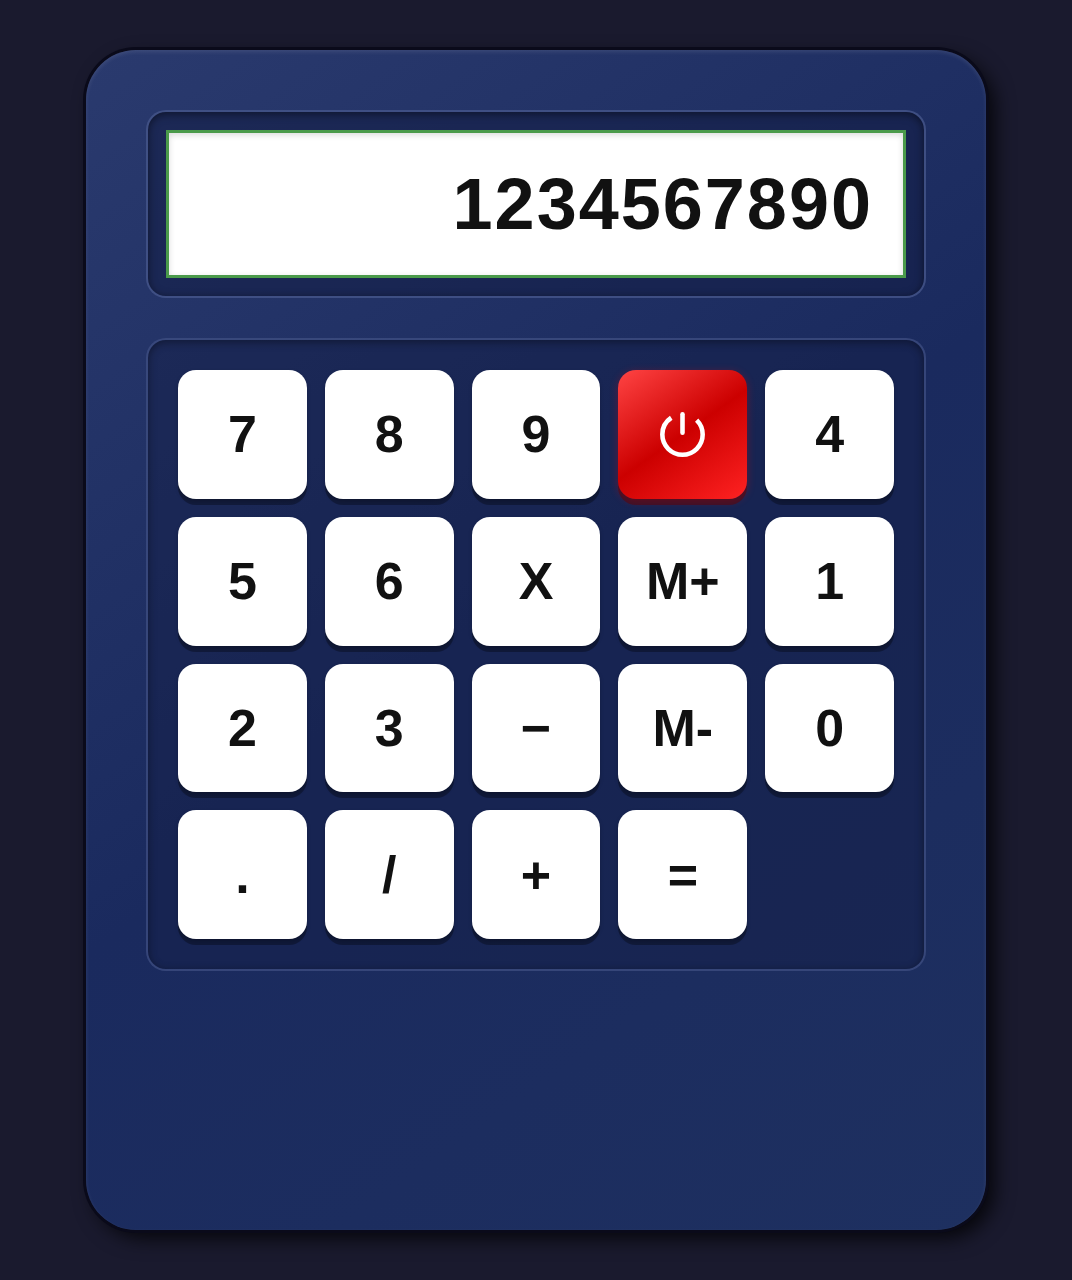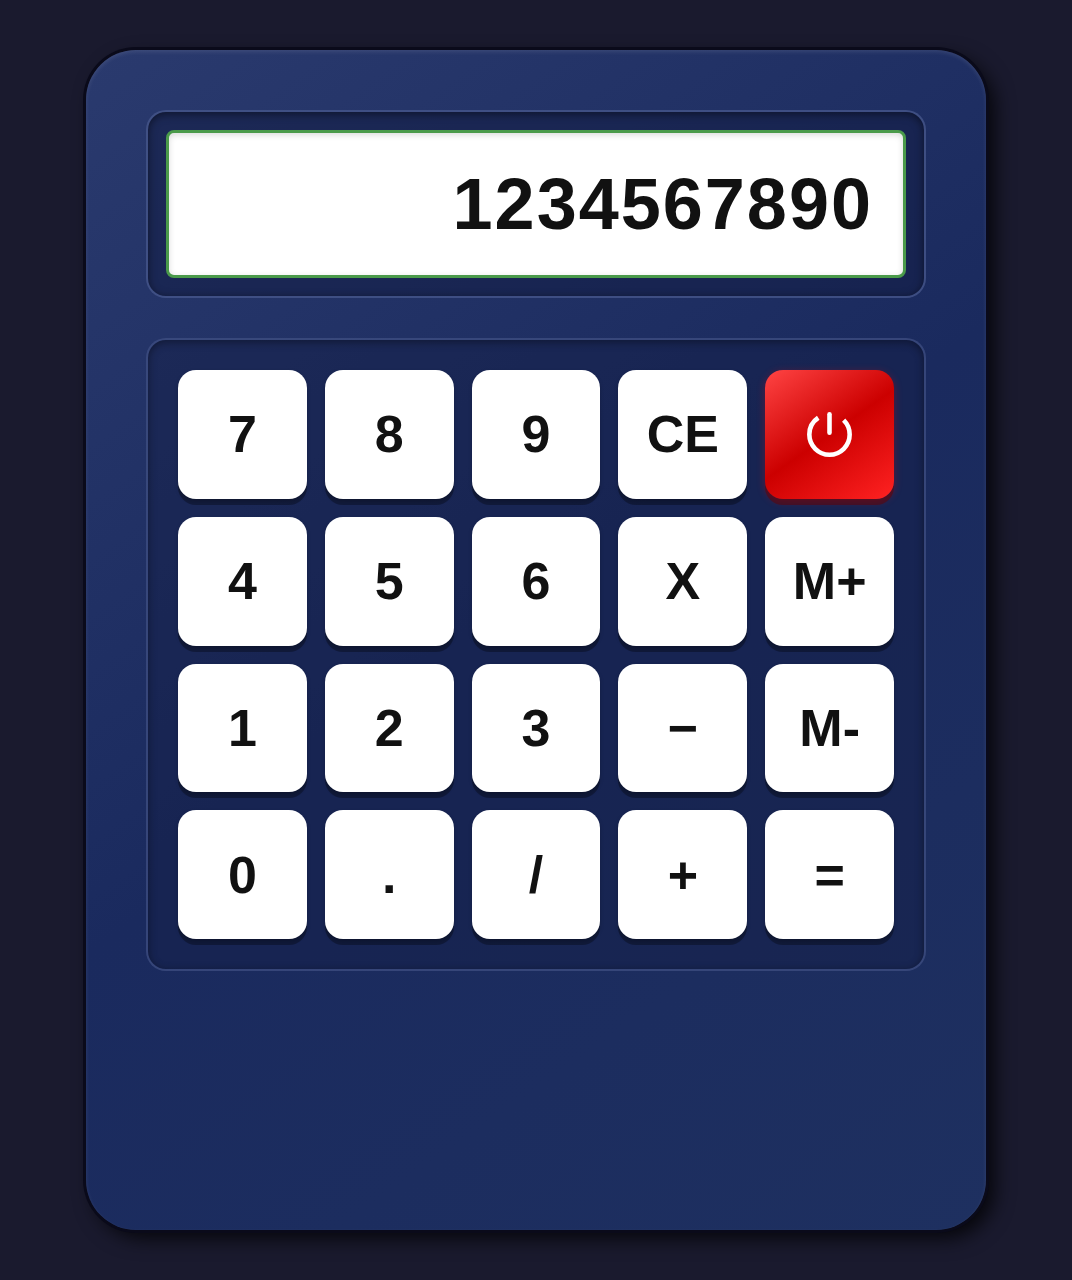--- a/index.html
+++ b/index.html
@@ -35,21 +35,21 @@
       background: rgba(20, 30, 70, 0.6);
       border-radius: 20px;
       padding: 18px;
       border: 2px solid rgba(100, 120, 180, 0.5);
       box-shadow: inset 0 2px 8px rgba(0,0,0,0.5);
     }
 
     .display-screen {
       width: 100%;
       background: white;
-      border-radius: 8px;
+      border-radius: 0;
       border: 3px solid #4a9a4a;
       padding: 30px 30px;
       display: flex;
       align-items: center;
       justify-content: flex-end;
       min-height: 100px;
       box-shadow: inset 0 2px 6px rgba(0,0,0,0.15);
     }
 
     .display-value {
@@ -117,23 +117,20 @@
 
     <button class="key">
       <span>7</span>
     </button>
     <button class="key">
       <span>8</span>
     </button>
     <button class="key">
       <span>9</span>
     </button>
-    <button class="key">
-      <span>CE</span>
-    </button>
     <button class="key power">
       <svg class="power-icon" viewBox="0 0 60 60" fill="none" xmlns="http://www.w3.org/2000/svg">
         <circle cx="30" cy="30" r="22" stroke="white" stroke-width="5" stroke-dasharray="110 30" stroke-dashoffset="20"></circle>
         <line x1="30" y1="8" x2="30" y2="28" stroke="white" stroke-width="5" stroke-linecap="round"></line>
       </svg>
     </button>
 
     <button class="key">
       <span>4</span>
     </button>

